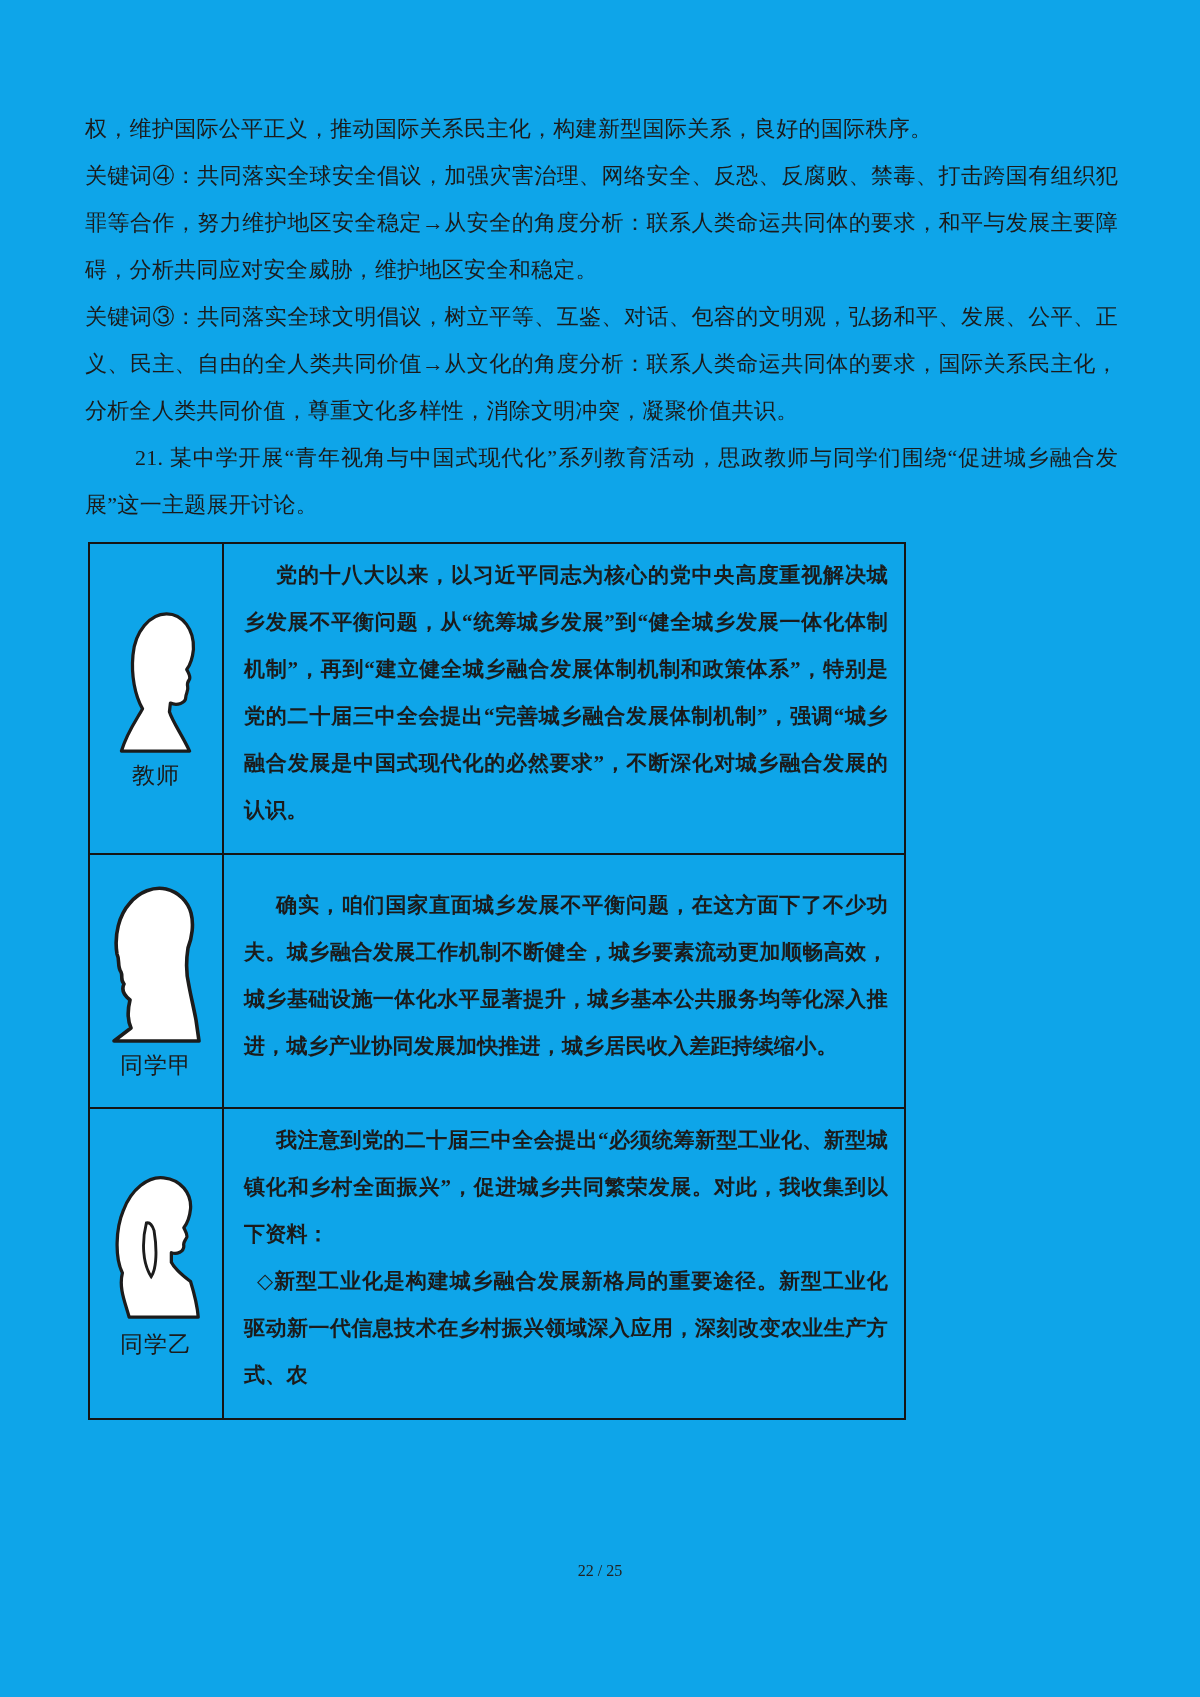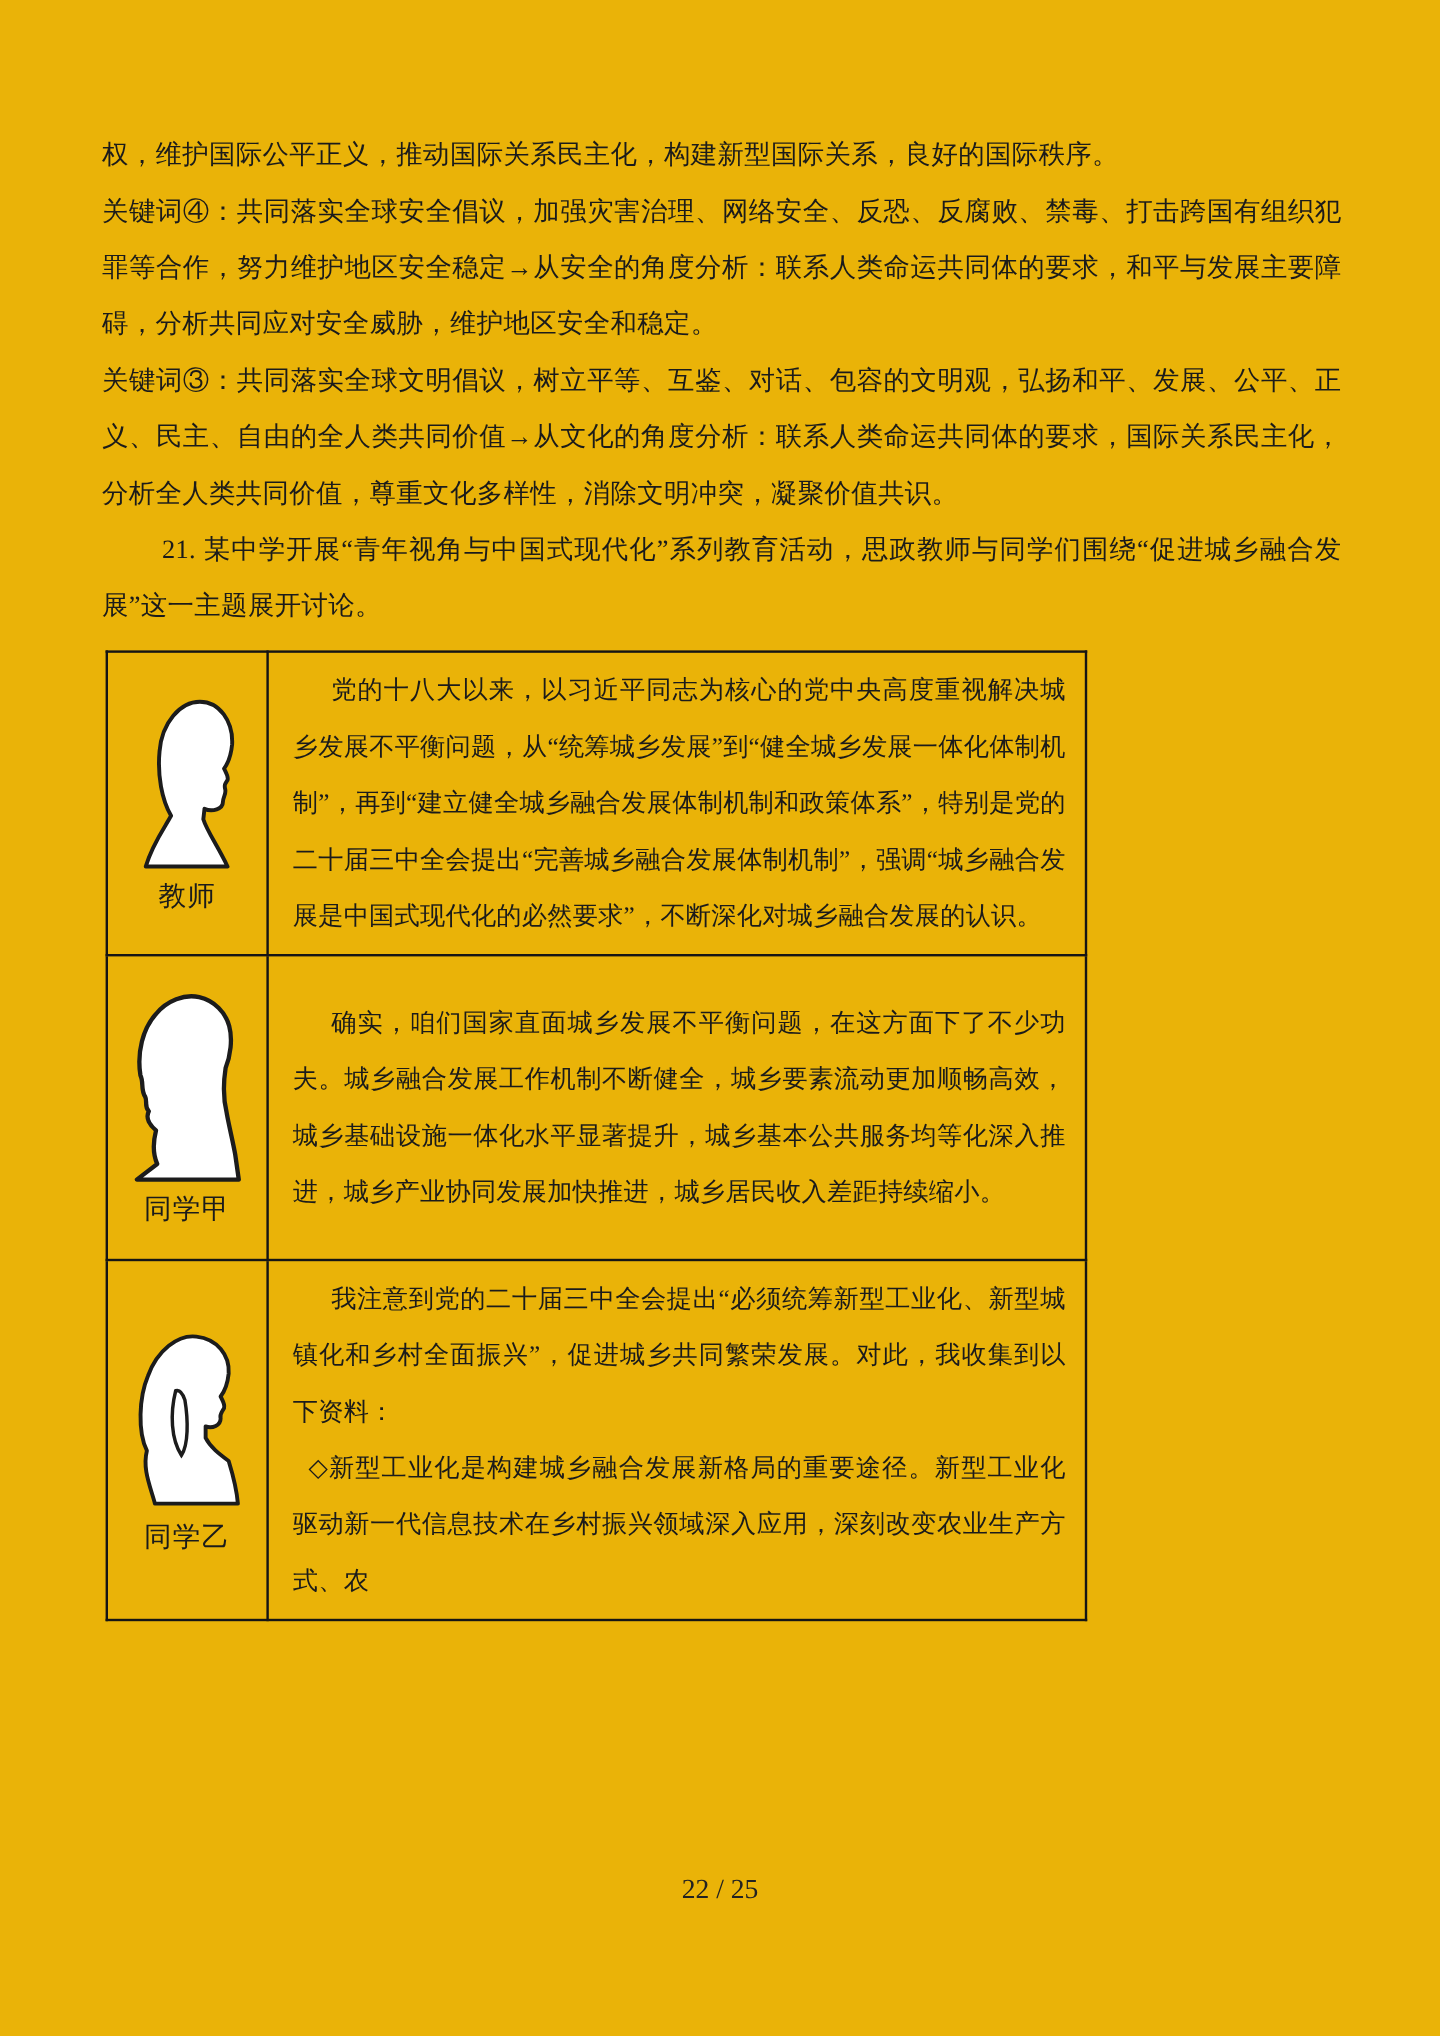--- a/index.html
+++ b/index.html
@@ -11,21 +11,21 @@
     width: 1200px;
     height: 1697px;
     position: relative;
     overflow: hidden;
     font-family: "Liberation Serif", "DejaVu Serif", serif;
     color: #1b1b1b;
   }
   .page {
     width: 1200px;
     height: 1697px;
-    background: #eab308;
+    background: #0ea5e9;
     position: relative;
   }
   .content {
     padding: 105px 82px 0 85px;
   }
   .para {
     font-size: 22px;
     line-height: 47px;
     text-align: justify;
     margin: 0;
@@ -43,21 +43,22 @@
   table.discussion td {
     border: 2px solid #151515;
     vertical-align: middle;
   }
   td.speaker-cell {
     width: 128px;
     text-align: center;
     padding: 6px 2px 8px 2px;
   }
   td.bubble-cell {
-    padding: 8px 16px 8px 20px;
+    padding: 8px 16px 19px 20px;
+    font-weight: bold;
   }
   .bubble-cell p {
     font-size: 21px;
     line-height: 47px;
     text-align: justify;
     margin: 0;
     text-indent: 32px;
     letter-spacing: 0.2px;
   }
   .bubble-cell p.marker-para {
@@ -75,21 +76,21 @@
   }
   .row-teacher   { height: 226px; }
   .row-student-a { height: 254px; }
   .row-student-b { height: 212px; }
   .footer {
     position: absolute;
     top: 1562px;
     left: 0;
     width: 100%;
     text-align: center;
-    font-size: 23px;
+    font-size: 16px;
     color: #222222;
   }
 </style>
 </head>
 <body>
 
 <div class="page">
   <div class="content">
 
     <p class="para">权，维护国际公平正义，推动国际关系民主化，构建新型国际关系，良好的国际秩序。</p>

